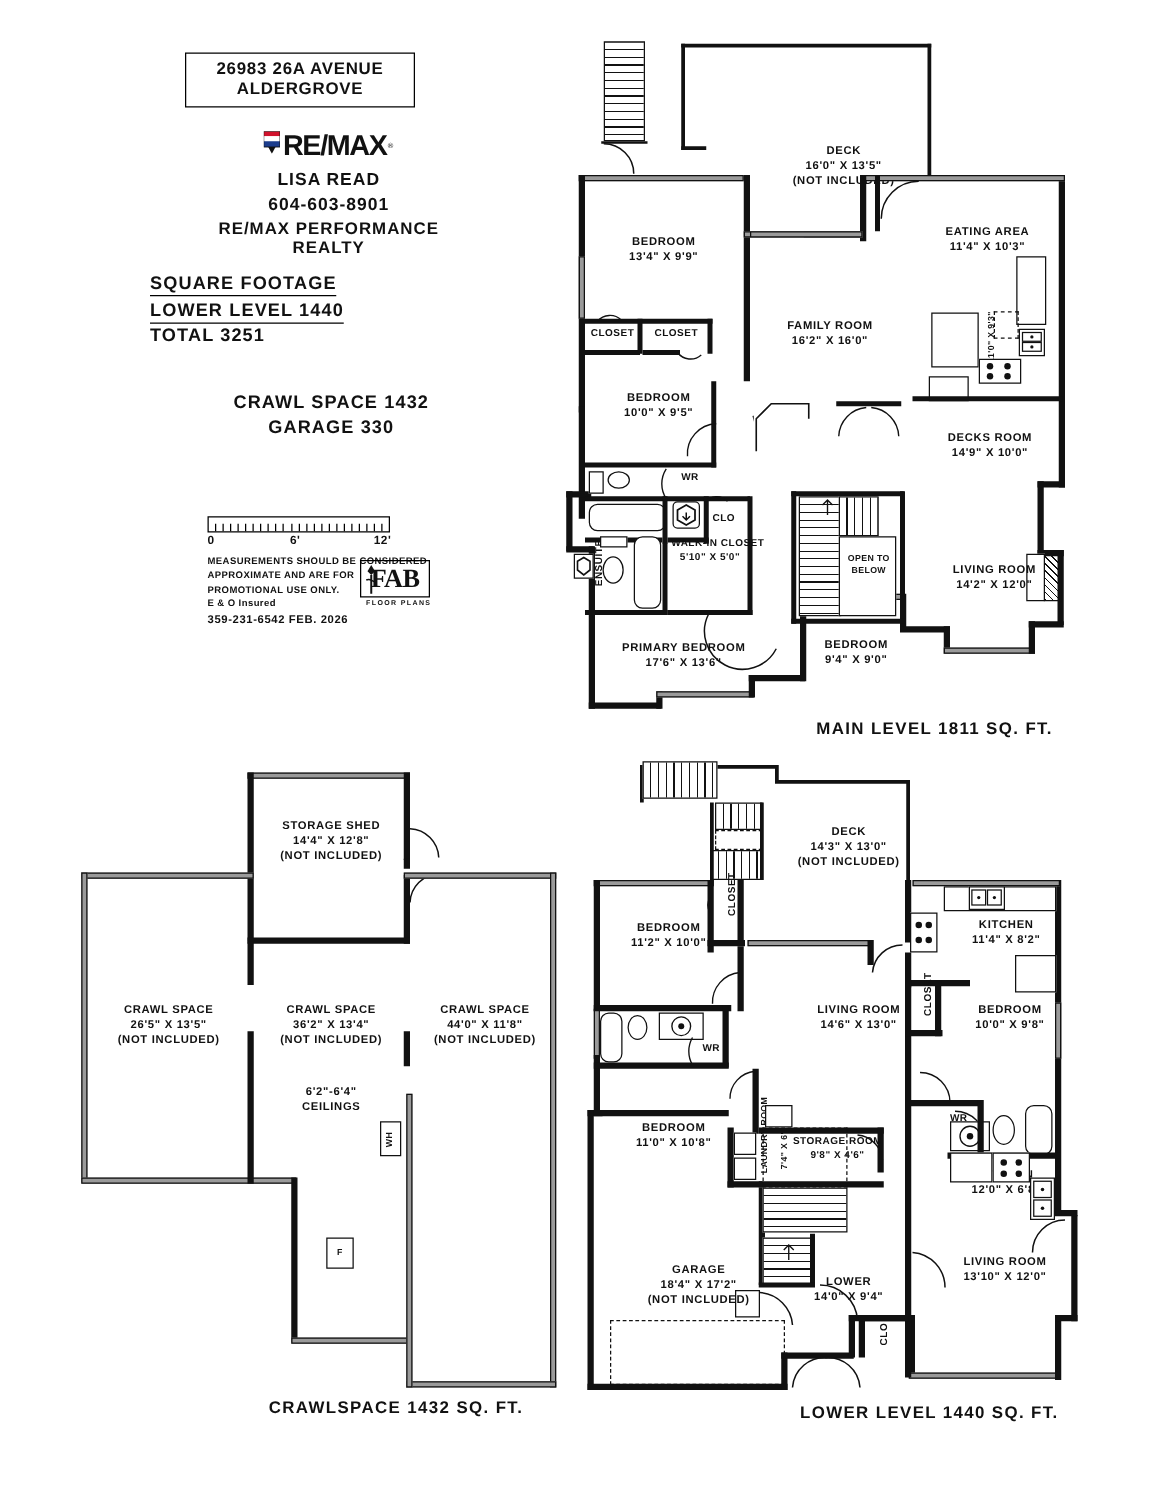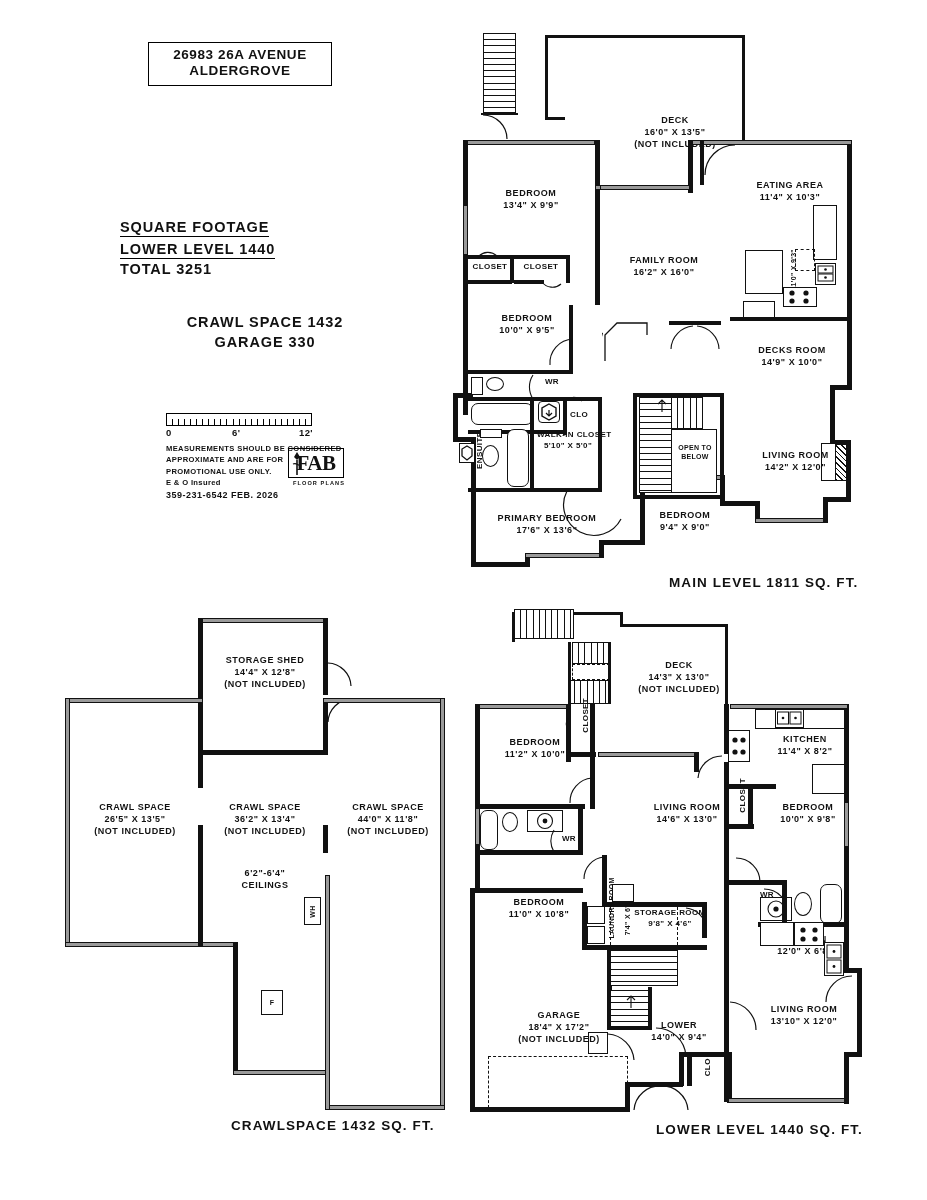--- a/index.html
+++ b/index.html
@@ -208,21 +208,20 @@
   }
   .room-label.sm { font-size: 8px; letter-spacing: 0.4px; }
   .room-label.xs { font-size: 7px; letter-spacing: 0.3px; }
   .rot90 { transform: rotate(-90deg); transform-origin: center center; }
   .caption {
     position: absolute;
     font-size: 13.5px;
     letter-spacing: 1.1px;
     font-weight: 600;
     white-space: nowrap;
-    margin-left: 16px;
   }
   .boxlabel {
     position: absolute;
     border: 1.2px solid #111;
     box-sizing: border-box;
     font-size: 7px;
     font-weight: 700;
     letter-spacing: 0.4px;
     display: flex;
     align-items: center;
@@ -262,20 +261,38 @@
 </head>
 <body>
 
 <div id="page">
 
   <div class="abs addr-box">
     <div class="addr-line">26983 26A AVENUE</div>
     <div class="addr-line">ALDERGROVE</div>
   </div>
 
+  <div class="abs remax-wrap">
+    <div class="remax-logo">
+      <span class="remax-balloon">
+        <svg width="13" height="18" viewBox="0 0 13 18">
+          <path d="M6.5 18 L3.6 12.6 L9.4 12.6 Z" fill="#111"></path>
+          <rect x="0" y="0" width="13" height="4" fill="#d0112b"></rect>
+          <rect x="0" y="4" width="13" height="4" fill="#ffffff"></rect>
+          <rect x="0" y="8" width="13" height="4.6" fill="#1b3c8c"></rect>
+          <rect x="0" y="0" width="13" height="12.6" fill="none" stroke="#111" stroke-width="0.7"></rect>
+        </svg>
+      </span>
+      <span class="remax-word">RE/MAX</span>
+      <span class="remax-tm">®</span>
+    </div>
+    <div class="agent-line">LISA READ</div>
+    <div class="agent-line">604-603-8901</div>
+    <div class="agent-line sm">RE/MAX PERFORMANCE REALTY</div>
+  </div>
 
   <div class="abs sqft-block">
     <div><span class="sqft-title">SQUARE FOOTAGE</span></div>
     <div class="sqft-row"><span class="sqft-row underline">LOWER LEVEL 1440</span></div>
     <div class="sqft-row">TOTAL 3251</div>
   </div>
 
   <div class="abs extras-block">
     <div class="extras-row">CRAWL SPACE 1432</div>
     <div class="extras-row">GARAGE 330</div>

